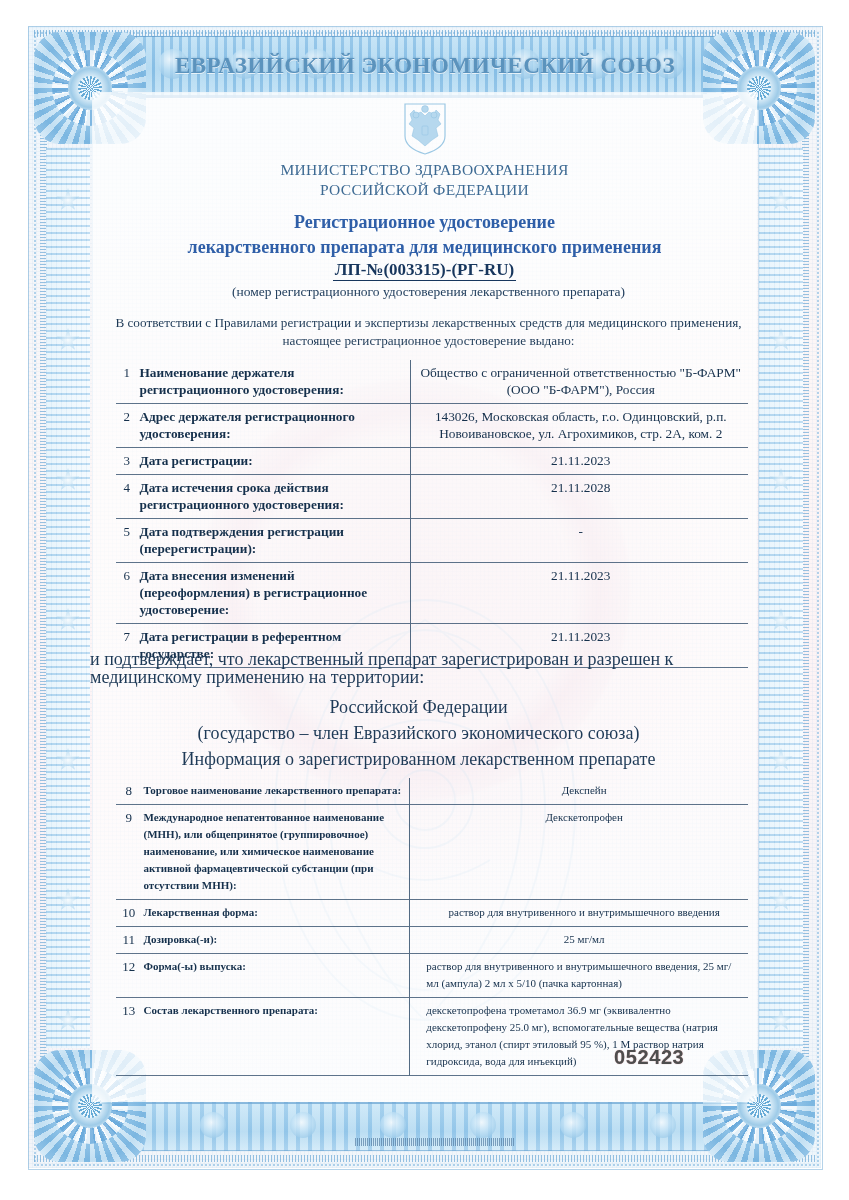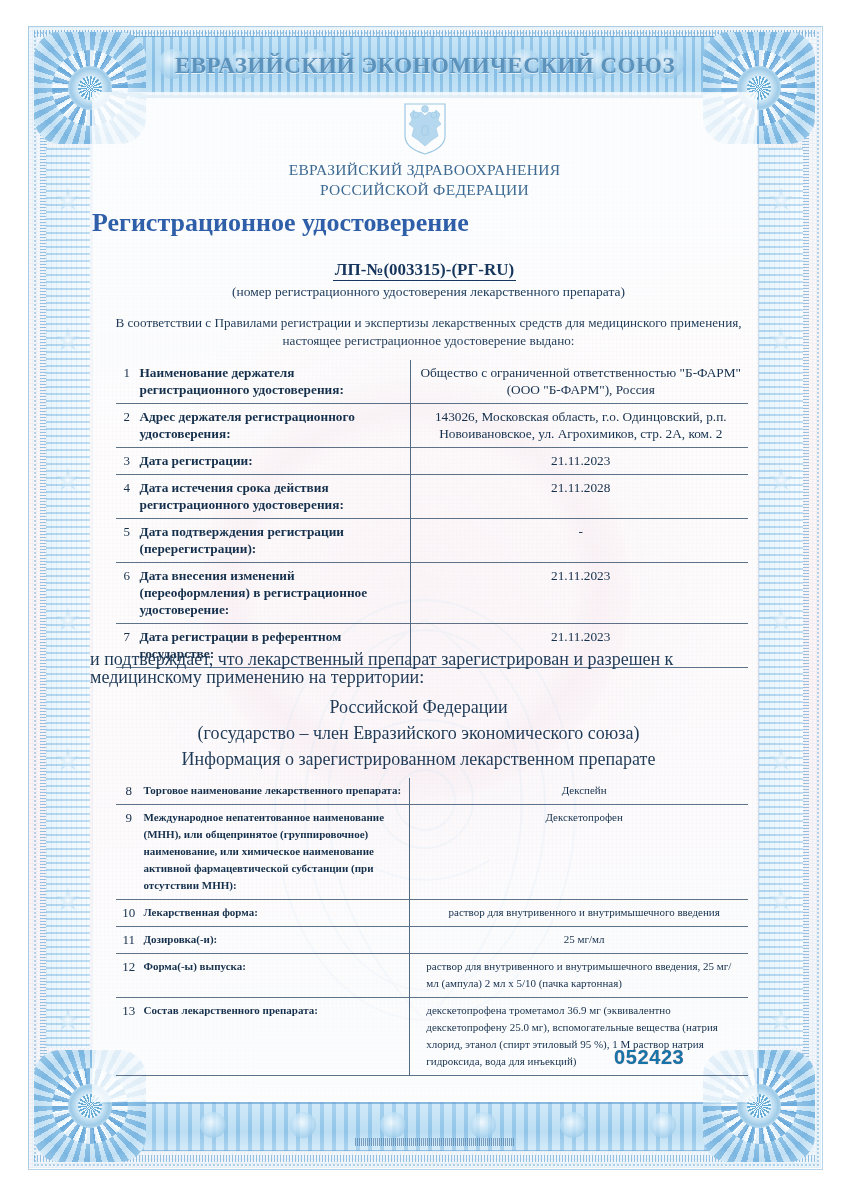--- a/index.html
+++ b/index.html
@@ -104,22 +104,22 @@
     clip-path:polygon(50% 0%,61% 35%,98% 35%,68% 57%,79% 91%,50% 70%,21% 91%,32% 57%,2% 35%,39% 35%);}
 
   
   .content{position:absolute;left:92px;top:92px;width:665px;height:1010px;
     background:linear-gradient(180deg, rgba(255,255,255,.80) 0%, rgba(255,255,255,.70) 30%, rgba(255,255,255,.62) 70%, rgba(255,255,255,.78) 100%);}
 
   
   .emblem{position:absolute;left:50%;transform:translateX(-50%);top:10px;width:46px;height:54px;}
   .ministry{position:absolute;left:0;right:0;top:68px;text-align:center;
     font-size:15.5px;line-height:20px;color:#3d6a93;letter-spacing:.3px;}
-  .cert-title{position:absolute;left:0;right:0;top:118px;
-    font-size:26px;font-weight:bold;line-height:25px;color:#2f5fa8;}
+  .cert-title{position:absolute;left:0;right:0;top:118px;text-align:center;
+    font-size:18px;font-weight:bold;line-height:25px;color:#2f5fa8;}
   .cert-title .l2{display:block;}
   .regno{position:absolute;left:0;right:0;top:168px;text-align:center;
     font-size:17px;font-weight:bold;color:#17365d;}
   .regno span{border-bottom:1.5px solid #17365d;padding:0 2px 1px 2px;}
   .regno-cap{position:absolute;left:8px;right:0;top:192px;text-align:center;
     font-size:13.5px;color:#23405f;}
   .intro{position:absolute;left:22px;right:14px;top:222px;text-align:center;
     font-size:13.2px;line-height:18px;color:#1e3a57;}
 
   
@@ -141,21 +141,21 @@
   .tbl2 td{vertical-align:top;padding:4px 2px 5px 2px;font-size:11px;line-height:17px;color:#15304c;}
   .tbl2 tr{border-bottom:1px solid rgba(40,70,100,.75);}
   .tbl2 td.num{width:22px;text-align:center;font-size:13px;}
   .tbl2 td.lbl{width:268px;font-weight:bold;padding-right:8px;}
   .tbl2 td.val{width:330px;text-align:center;border-left:1px solid rgba(40,70,100,.8);
     padding-left:16px;padding-right:6px;}
   .tbl2 td.val.left{text-align:left;}
 
   
   .serial{position:absolute;left:614px;top:1046px;font-size:20px;font-weight:bold;
-    color:#0369a1;letter-spacing:.6px;opacity:.92;
+    color:#404040;letter-spacing:.6px;opacity:.92;
     font-family:"Liberation Sans","DejaVu Sans",sans-serif;
     text-shadow:0 0 1px rgba(150,20,30,.5);}
 
   
   .micro{position:absolute;left:355px;top:1138px;width:160px;height:8px;
     background:repeating-linear-gradient(90deg, rgba(70,110,150,.6) 0 1px, rgba(255,255,255,0) 1px 2px);}
 </style>
 </head>
 <body>
 
@@ -261,26 +261,27 @@
       <g fill="#b6d8ee" stroke="#8fc0e0" stroke-width=".5">
         <path d="M23 14 L19 10 L14 12 L12 8 L8 12 L10 18 L7 22 L12 26 L10 34 L16 38 L23 44 L30 38 L36 34 L34 26 L39 22 L36 18 L38 12 L34 8 L32 12 L27 10 Z"></path>
         <circle cx="14" cy="13" r="3"></circle>
         <circle cx="32" cy="13" r="3"></circle>
         <circle cx="23" cy="7" r="3.4"></circle>
         <rect x="20" y="24" width="6" height="9" rx="1"></rect>
       </g>
     </svg>
 
     <div class="ministry">
-      <div>ЕВРАЗИЙСКИЙ ЗДРАВООХРАНЕНИЯ</div>
+      <div>МИНИСТЕРСТВО ЗДРАВООХРАНЕНИЯ</div>
       <div>РОССИЙСКОЙ ФЕДЕРАЦИИ</div>
     </div>
 
     <div class="cert-title">
       <span class="l1">Регистрационное удостоверение</span>
+      <span class="l2">лекарственного препарата для медицинского применения</span>
     </div>
 
     <div class="regno">
       <span>ЛП-№(003315)-(РГ-RU)</span>
     </div>
     <div class="regno-cap">(номер регистрационного удостоверения лекарственного препарата)</div>
 
     <div class="intro">В соответствии с Правилами регистрации и экспертизы лекарственных средств для медицинского применения, настоящее регистрационное удостоверение выдано:</div>
 
     <table class="tbl">

